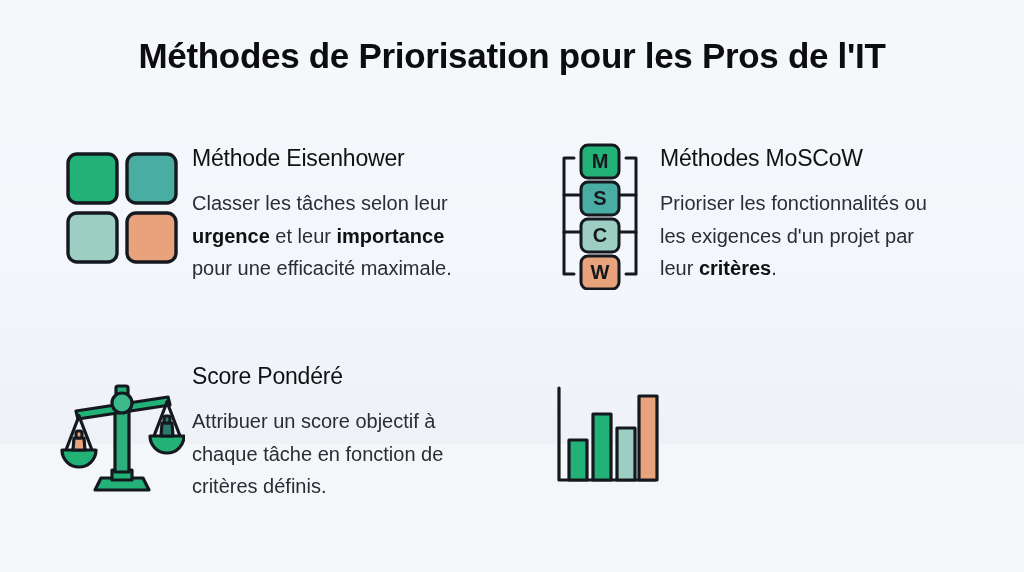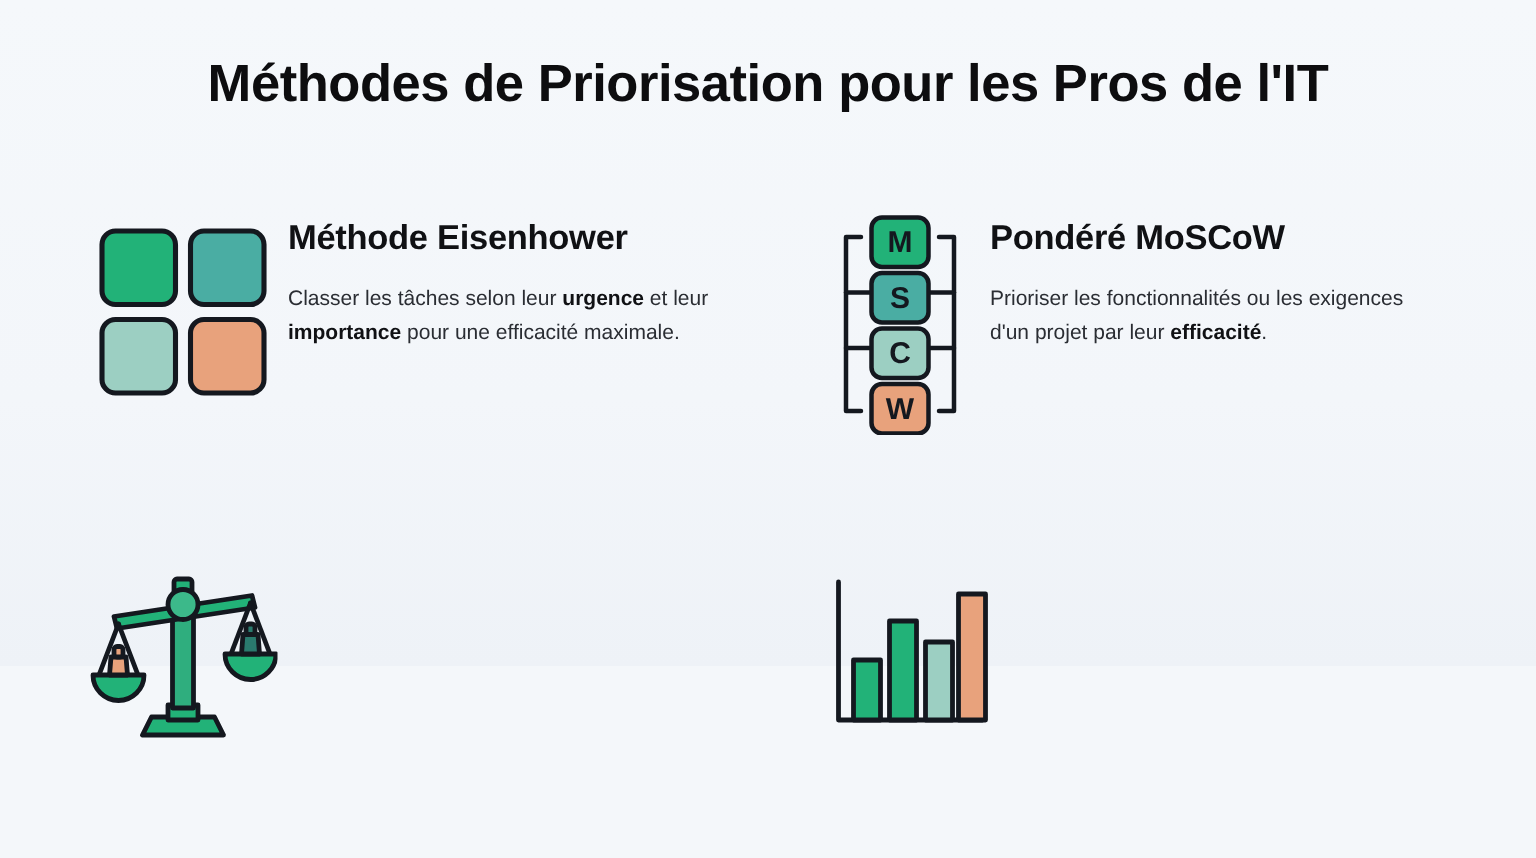--- a/index.html
+++ b/index.html
@@ -52,28 +52,28 @@
   }
   .icon-wrap.moscow{width:120px;min-width:120px;padding-top:4px;}
   .icon-wrap.rice{width:130px;min-width:130px;padding-top:28px;}
   .icon-wrap.scale{padding-top:22px;}
   .txt{
     padding-top:8px;
     flex:1;
   }
   .card-title{
     font-size:23px;
-    font-weight:bold;
+    font-weight:normal;
     color:#101114;
     margin:0 0 16px 0;
     letter-spacing:-0.2px;
     line-height:1.1;
   }
   .card-desc{
-    font-size:14px;
+    font-size:20px;
     line-height:1.62;
     color:#2a2d33;
     margin:0;
     max-width:290px;
   }
   .card-desc b{font-weight:bold;color:#101114;}
   .row2 .card-desc{max-width:292px;}
 </style>
 </head>
 <body>
@@ -114,22 +114,22 @@
           <rect x="27" y="40" width="38" height="33" rx="7" fill="#4aada3" stroke="#14181f" stroke-width="3"></rect>
           <rect x="27" y="77" width="38" height="33" rx="7" fill="#9ccfc2" stroke="#14181f" stroke-width="3"></rect>
           <rect x="27" y="114" width="38" height="33" rx="7" fill="#e8a27c" stroke="#14181f" stroke-width="3"></rect>
           <text x="46" y="26" text-anchor="middle" font-family="Liberation Sans, sans-serif" font-size="20" font-weight="bold" fill="#14181f">M</text>
           <text x="46" y="63" text-anchor="middle" font-family="Liberation Sans, sans-serif" font-size="20" font-weight="bold" fill="#14181f">S</text>
           <text x="46" y="100" text-anchor="middle" font-family="Liberation Sans, sans-serif" font-size="20" font-weight="bold" fill="#14181f">C</text>
           <text x="46" y="137" text-anchor="middle" font-family="Liberation Sans, sans-serif" font-size="20" font-weight="bold" fill="#14181f">W</text>
         </svg>
       </div>
       <div class="txt">
-        <h2 class="card-title">Pondéré MoSCoW</h2>
-        <p class="card-desc"><span>Prioriser les fonctionnalités ou les exigences d'un projet par leur </span><b>efficacité</b><span>.</span></p>
+        <h2 class="card-title">Méthodes MoSCoW</h2>
+        <p class="card-desc"><span>Prioriser les fonctionnalités ou les exigences d'un projet par leur </span><b>critères</b><span>.</span></p>
       </div>
     </div>
 
     <div class="card row2">
       <div class="icon-wrap scale">
         <svg width="126" height="120" viewBox="0 0 126 120">
           <g stroke="#14181f" stroke-width="3.2" stroke-linejoin="round" stroke-linecap="round">
 
             <path d="M36 112 H90 L84 100 H42 Z" fill="#22b278"></path>
             <rect x="53" y="92" width="20" height="10" fill="#22b278"></rect>
@@ -152,20 +152,24 @@
             <path d="M91 58 H125 A17 17 0 0 1 91 58 Z" fill="#22b278"></path>
 
             <path d="M14 72 L15 60 H25 L26 72 Z" fill="#e8a27c"></path>
             <rect x="17" y="53" width="6" height="7" rx="2" fill="#e8a27c"></rect>
 
             <path d="M102 58 L103 45 H113 L114 58 Z" fill="#2a7a6e"></path>
             <rect x="105" y="38" width="6" height="7" rx="2" fill="#2a7a6e"></rect>
           </g>
         </svg>
       </div>
+      <div class="txt">
+        <h2 class="card-title">Score Pondéré</h2>
+        <p class="card-desc"><span>Attribuer un score objectif à chaque tâche en fonction de critères définis.</span></p>
+      </div>
     </div>
 
     <div class="card col2 row2">
       <div class="icon-wrap rice">
         <svg width="108" height="104" viewBox="0 0 108 104">
           <g stroke="#14181f" stroke-width="3.2" stroke-linecap="round" stroke-linejoin="round">
             <path d="M8 4 V96 H104" fill="none"></path>
             <rect x="18" y="56" width="18" height="40" fill="#22b278"></rect>
             <rect x="42" y="30" width="18" height="66" fill="#22b278"></rect>
             <rect x="66" y="44" width="18" height="52" fill="#9ccfc2"></rect>

